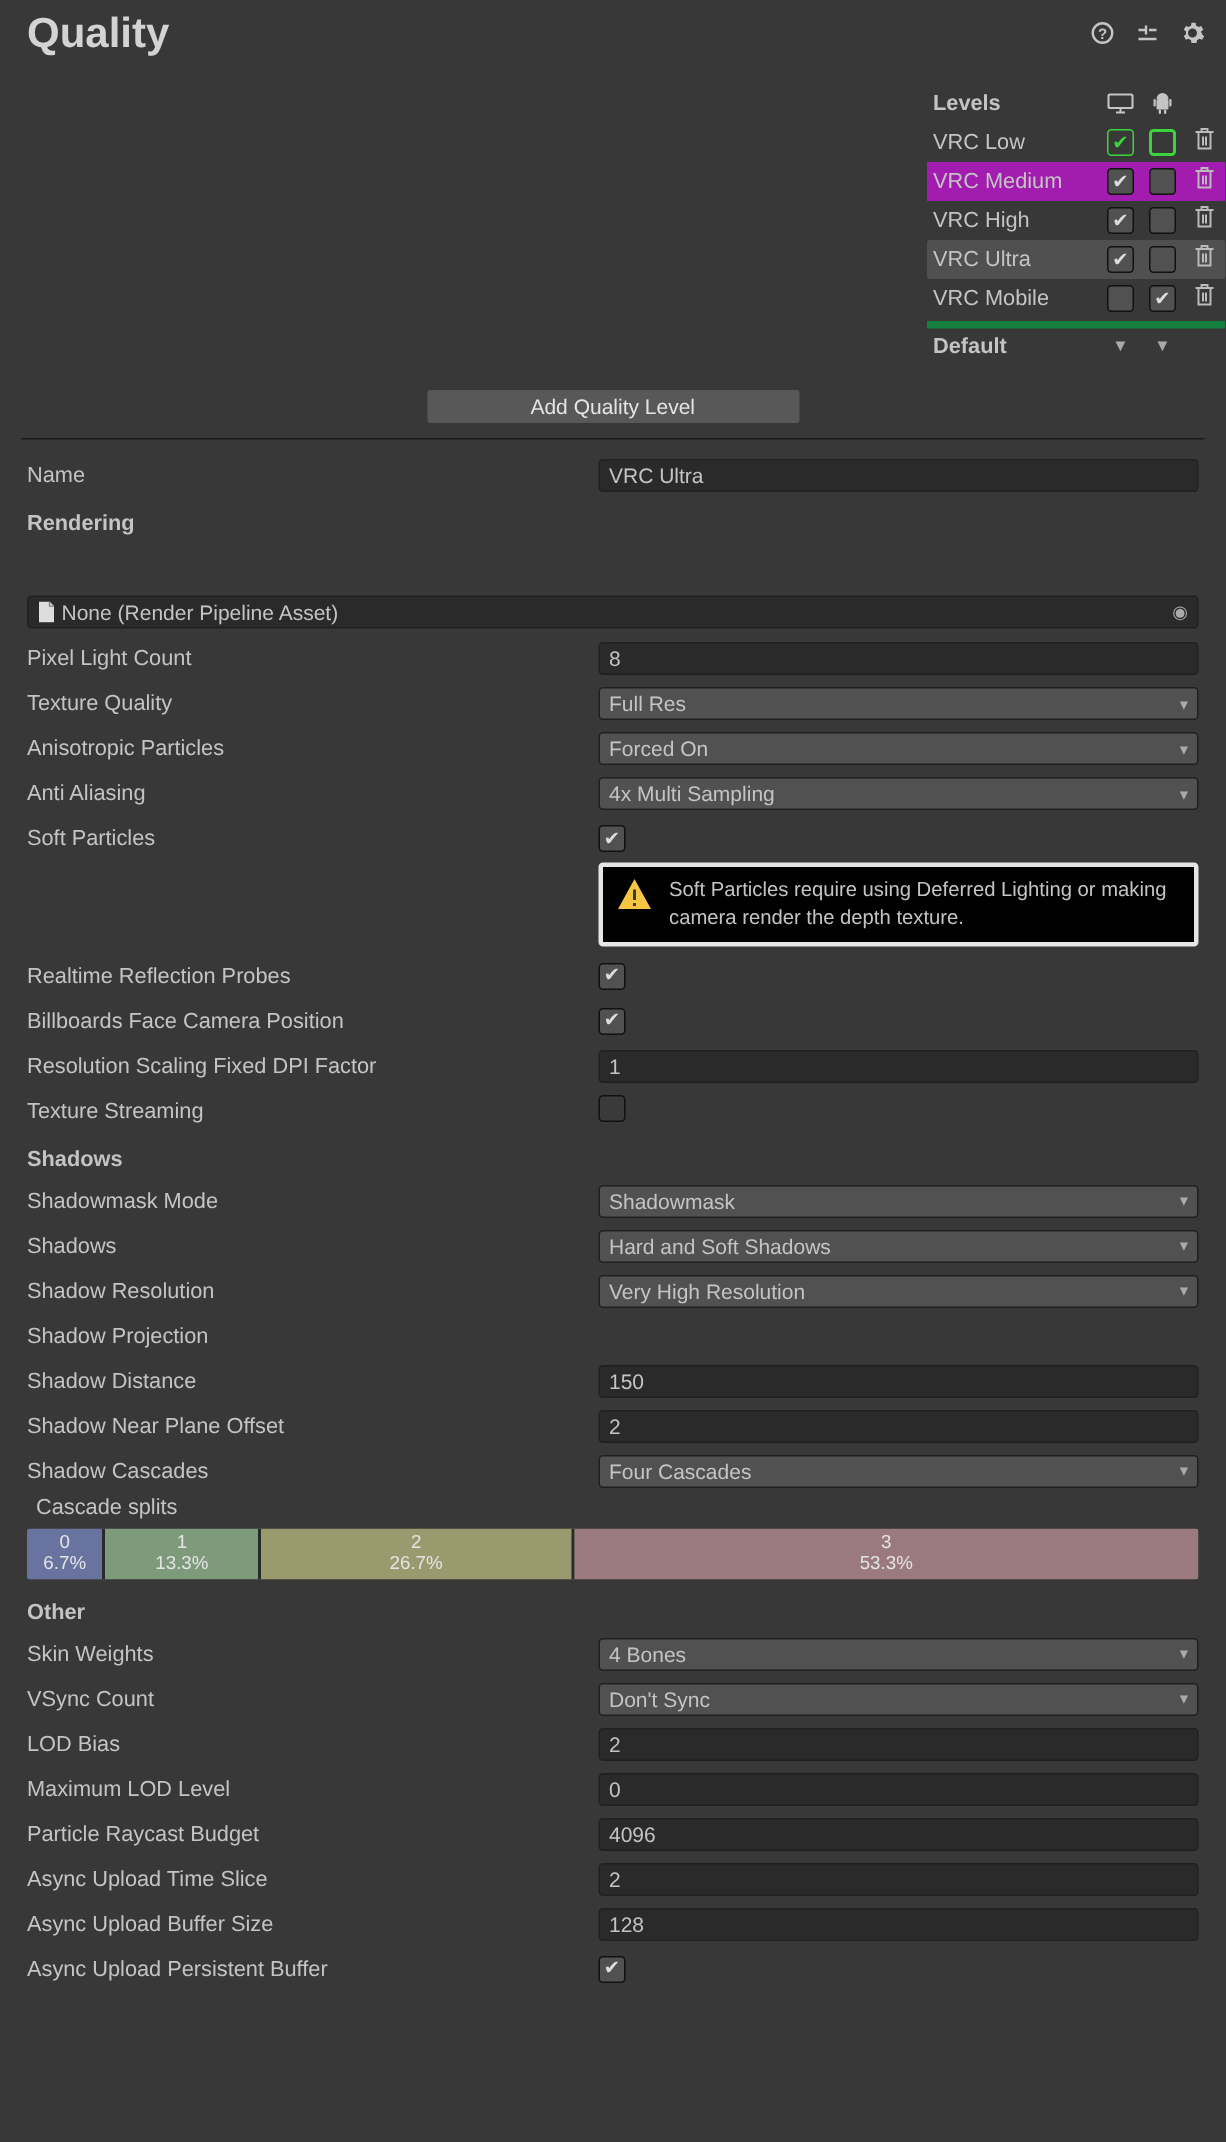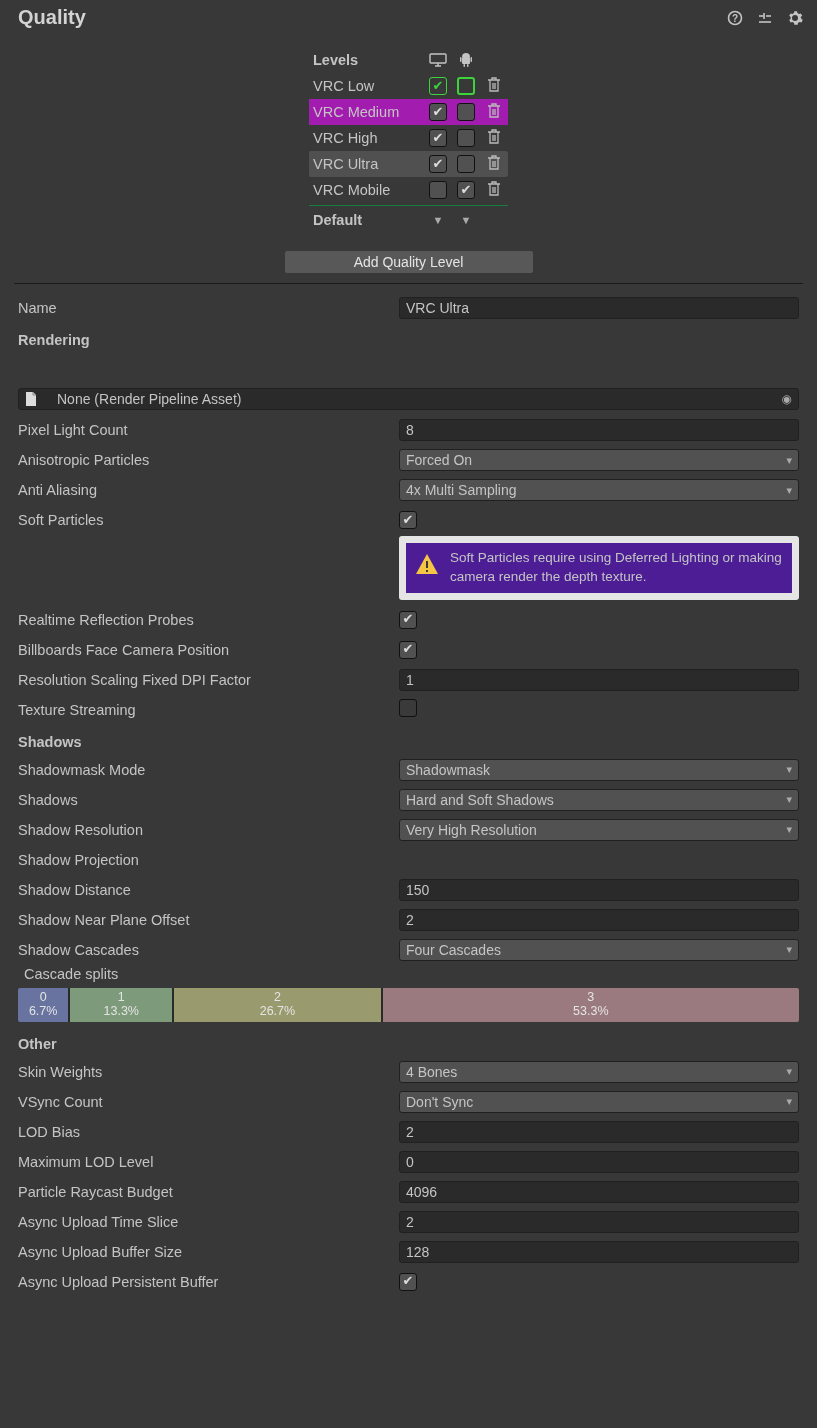--- a/index.html
+++ b/index.html
@@ -1,63 +1,63 @@
 <!DOCTYPE html>
 <html><head>
 <meta charset="utf-8">
 <style>
   * { box-sizing: border-box; margin: 0; padding: 0; font-family: Arial, Helvetica, sans-serif; }
   body { background: #383838; color: #c4c4c4; width: 817px; font-size: 14.5px; }
   .titlebar { display:flex; align-items:center; padding:6px 12px 4px 18px; }
-  .titlebar h1 { font-size: 20px; font-weight: 600; color:#d3d3d3; flex:1;}
+  .titlebar h1 { font-size: 28px; font-weight: 600; color:#d3d3d3; flex:1;}
   .titlebar .iconbtn { width:20px; height:20px; margin-left:10px; display:flex; align-items:center; justify-content:center; color:#c4c4c4; font-size:16px; cursor:pointer;}
   
   
-  .levels-wrap { display:flex; justify-content:center; padding-top:14px; }
+  .levels-wrap { display:flex; justify-content:flex-end; padding-top:14px; }
   .levels-table { }
   .levels-table .lrow { display:flex; align-items:center; height:26px; }
   .levels-table .lrow.sel { background:#505050; border-radius:2px; }
   .levels-table .lrow.hdr .lname { font-weight:600; }
   .lname { width:115px; padding-left:4px; }
   .lcell { width:28px; display:flex; justify-content:center; align-items:center; }
-  .lrow.defrow { border-top:1px solid #15803d; margin-top:2px; padding-top:2px; }
+  .lrow.defrow { border-top:5px solid #15803d; margin-top:2px; padding-top:2px; }
   .lrow.defrow .lname { font-weight:600; }
   .addbtn-wrap { display:flex; justify-content:center; margin-top:20px; margin-bottom:10px;}
   .addbtn { background:#585858; color:#e4e4e4; border:none; width:248px; height:22px; font-size:14px; border-radius:2px; cursor:pointer;}
   
   hr.sep { border:none; border-top:1px solid #1a1a1a; margin:0px 14px 10px 14px; }
   
   .form { padding: 0 18px; }
   .frow { display:flex; align-items:center; min-height:28px; margin-bottom:2px; gap:6px; }
   .flabel { width:375px; flex-shrink:0; }
   .fval { flex:1; }
   .section-h { font-weight:600; margin-top:10px; margin-bottom:6px; }
   
   input.txt, .dropdown, .objfield {
     width:100%; height:22px; background:#2a2a2a; border:1px solid #202020; border-radius:3px;
     color:#c4c4c4; padding:0 6px; font-size:14px;
   }
   .dropdown { background:#515151; display:flex; align-items:center; position:relative; cursor:pointer; }
   .dropdown::after { content:"▾"; position:absolute; right:6px; font-size:11px; color:#aaa; }
-  .objfield { display:flex; align-items:center; position:relative; gap:20px;margin-top:34px; }
+  .objfield { display:flex; align-items:center; position:relative; gap:4px;margin-top:34px; }
   .objfield::after { content:"◉"; position:absolute; right:6px; font-size:12px; color:#aaa;}
   .objfield .doc-icon { display:inline-flex; }
   
   .chk { display:inline-flex; width:18px; height:18px; border:1px solid #111; border-radius:3px; background:#515151; align-items:center; justify-content:center; cursor:pointer;}
   .chk.on::after { content:"✔"; font-size:13px; color:#ddd; line-height:1; position:relative; top:-1px;}
   .chk.green.on::after { color:#3bd53b; }
   .chk.green { border-color:#3bd53b; background:transparent; }
   .chk.off.green { border:2px solid #3bd53b; background:transparent; }
   .chk.dark { background:#3a3a3a; }
   
   .trash { cursor:pointer; color:#bbb; }
   .monitor, .android { color:#bbb; }
   .arrow-down { font-size:11px; color:#aaa; }
   
-  .warnbox { background:#4c1d95; border:7px solid #e5e5e5; border-radius:3px; padding:6px 8px; display:flex; gap:10px; align-items:center; font-size:13.5px; line-height:1.4; color:#c4c4c4;}
+  .warnbox { background:#000000; border:3px solid #e5e5e5; border-radius:3px; padding:6px 8px; display:flex; gap:10px; font-size:13.5px; line-height:1.4; color:#c4c4c4;}
   .warn-icon { color:#f6c543; flex-shrink:0; }
   
   .cascades { display:flex; height:34px; border-radius:2px; overflow:hidden; margin:6px 0 14px 0; font-size:12.5px; text-align:center; }
   .cas { display:flex; flex-direction:column; justify-content:center; align-items:center; color:#e4e4e4; border-right:2px solid #2a2a2a;}
   .cas:last-child{border-right:none;}
   .cas .n { line-height:1.1; }
   .cas .p { line-height:1.1; }
 </style>
 </head>
 <body>
@@ -214,20 +214,28 @@
           </svg>
       </span>
       <span>None (Render Pipeline Asset)</span>
     </div>
   </div>
   <div class="frow">
       <div class="flabel">Pixel Light Count</div>
       <div class="fval"><input class="txt" value="8" style=""></div>
     </div>
   <div class="frow">
+      <div class="flabel">Texture Quality</div>
+      <div class="fval">
+        <div class="dropdown">
+          <span>Full Res</span>
+        </div>
+      </div>
+    </div>
+  <div class="frow">
       <div class="flabel">Anisotropic Particles</div>
       <div class="fval">
         <div class="dropdown">
           <span>Forced On</span>
         </div>
       </div>
     </div>
   <div class="frow">
       <div class="flabel">Anti Aliasing</div>
       <div class="fval">

